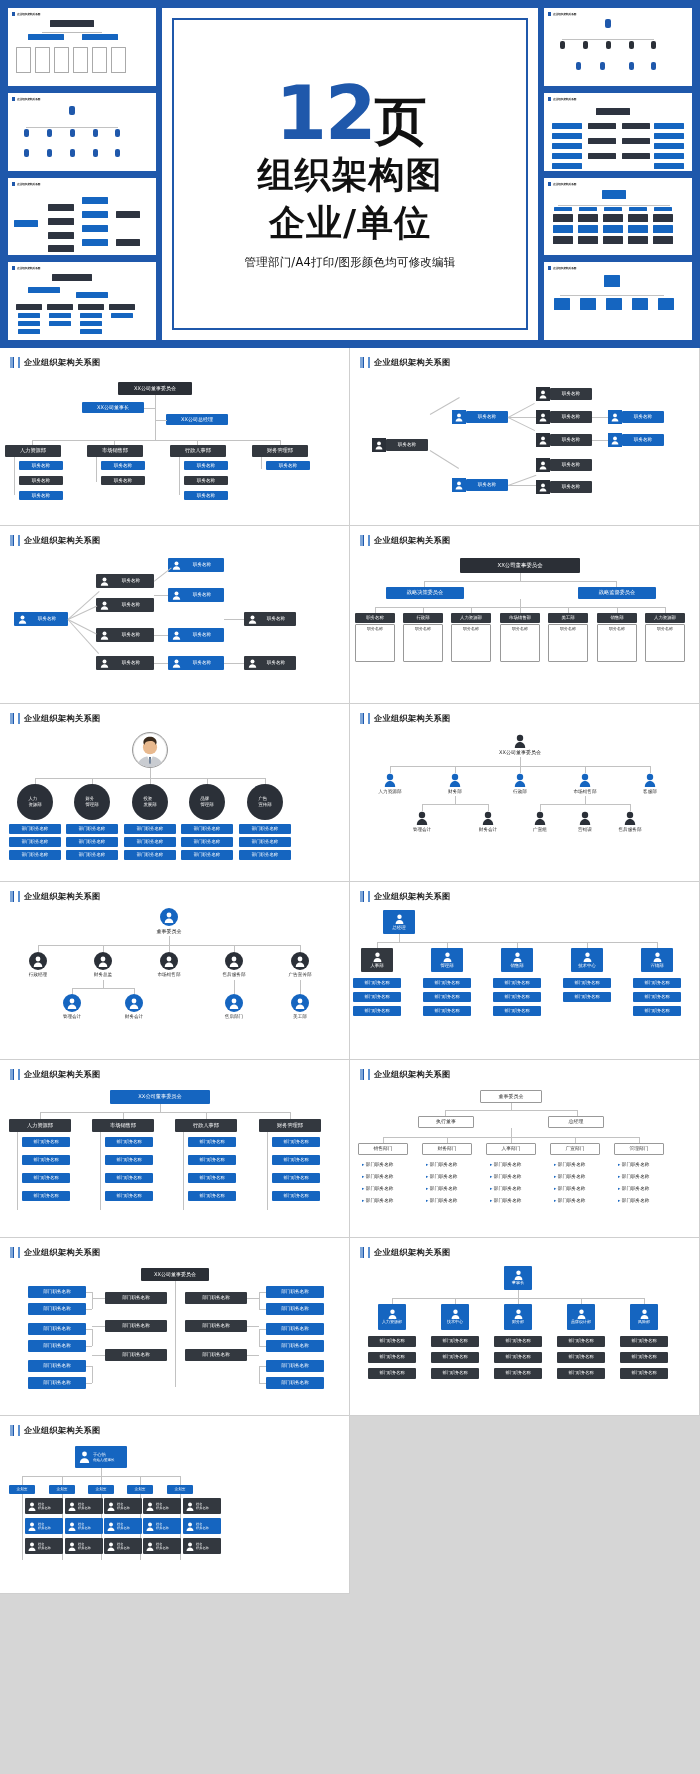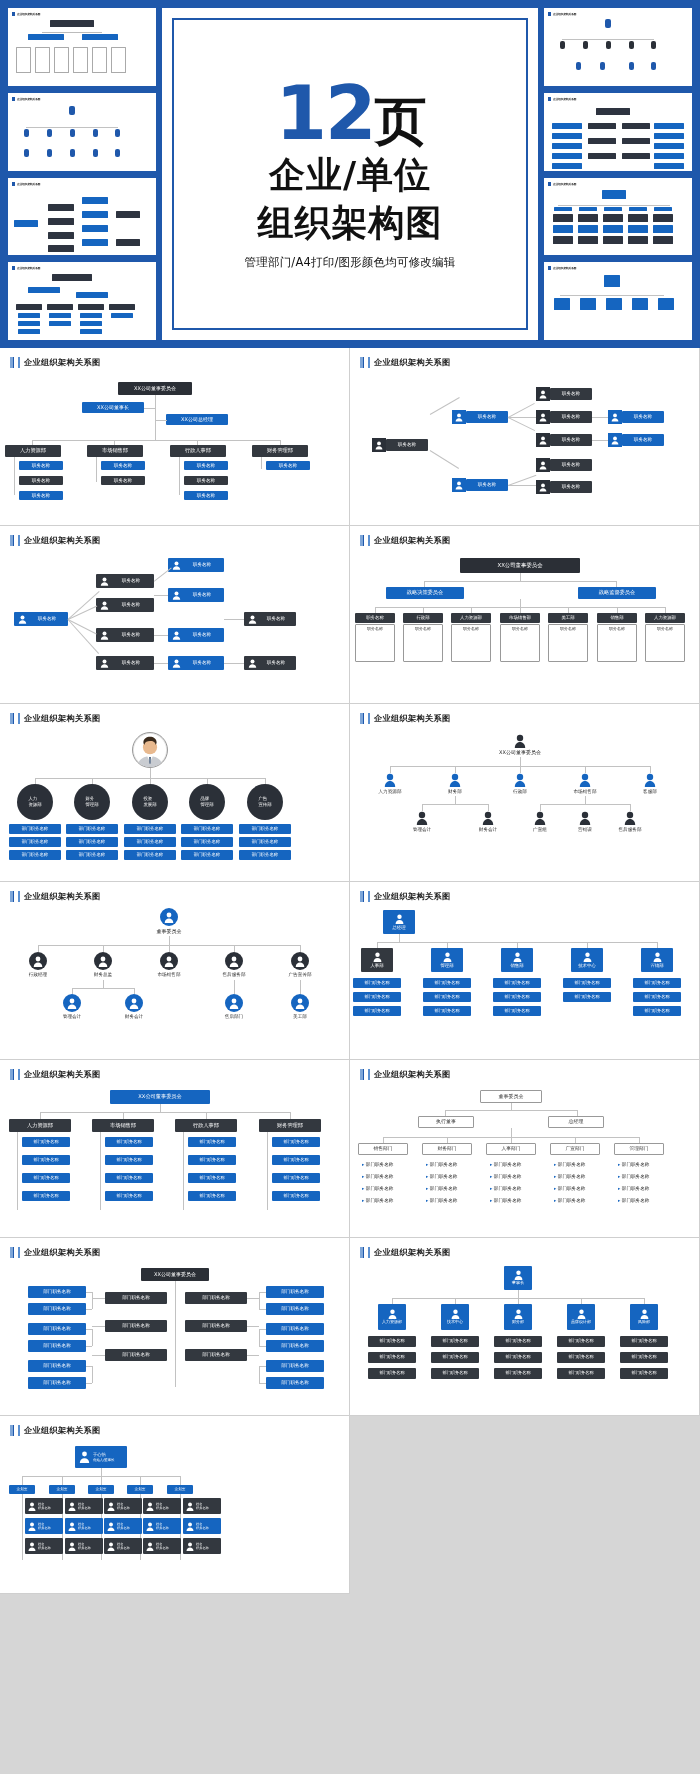--- a/index.html
+++ b/index.html
@@ -141,22 +141,22 @@
         <div class="mb blue" style="left:68px;top:50px;width:22px;height:5px;"></div>
         <div class="mb blue" style="left:6px;top:58px;width:22px;height:5px;"></div>
         <div class="mb blue" style="left:68px;top:58px;width:22px;height:5px;"></div>
       </div>
     </div>
   </div>
 
   <div class="center-card">
     <div class="center-inner">
       <div class="big-num"><span>12</span><em>页</em></div>
+      <div class="t2">组织架构图</div>
       <div class="t2">企业/单位</div>
-      <div class="t2">组织架构图</div>
       <div class="t3">管理部门/A4打印/图形颜色均可修改编辑</div>
     </div>
   </div>
 
   <div class="bcol side">
     <div class="mini">
       <div class="mini-hd">
           <span class="bar"></span>
           <span>企业组织架构关系图</span>
         </div>

